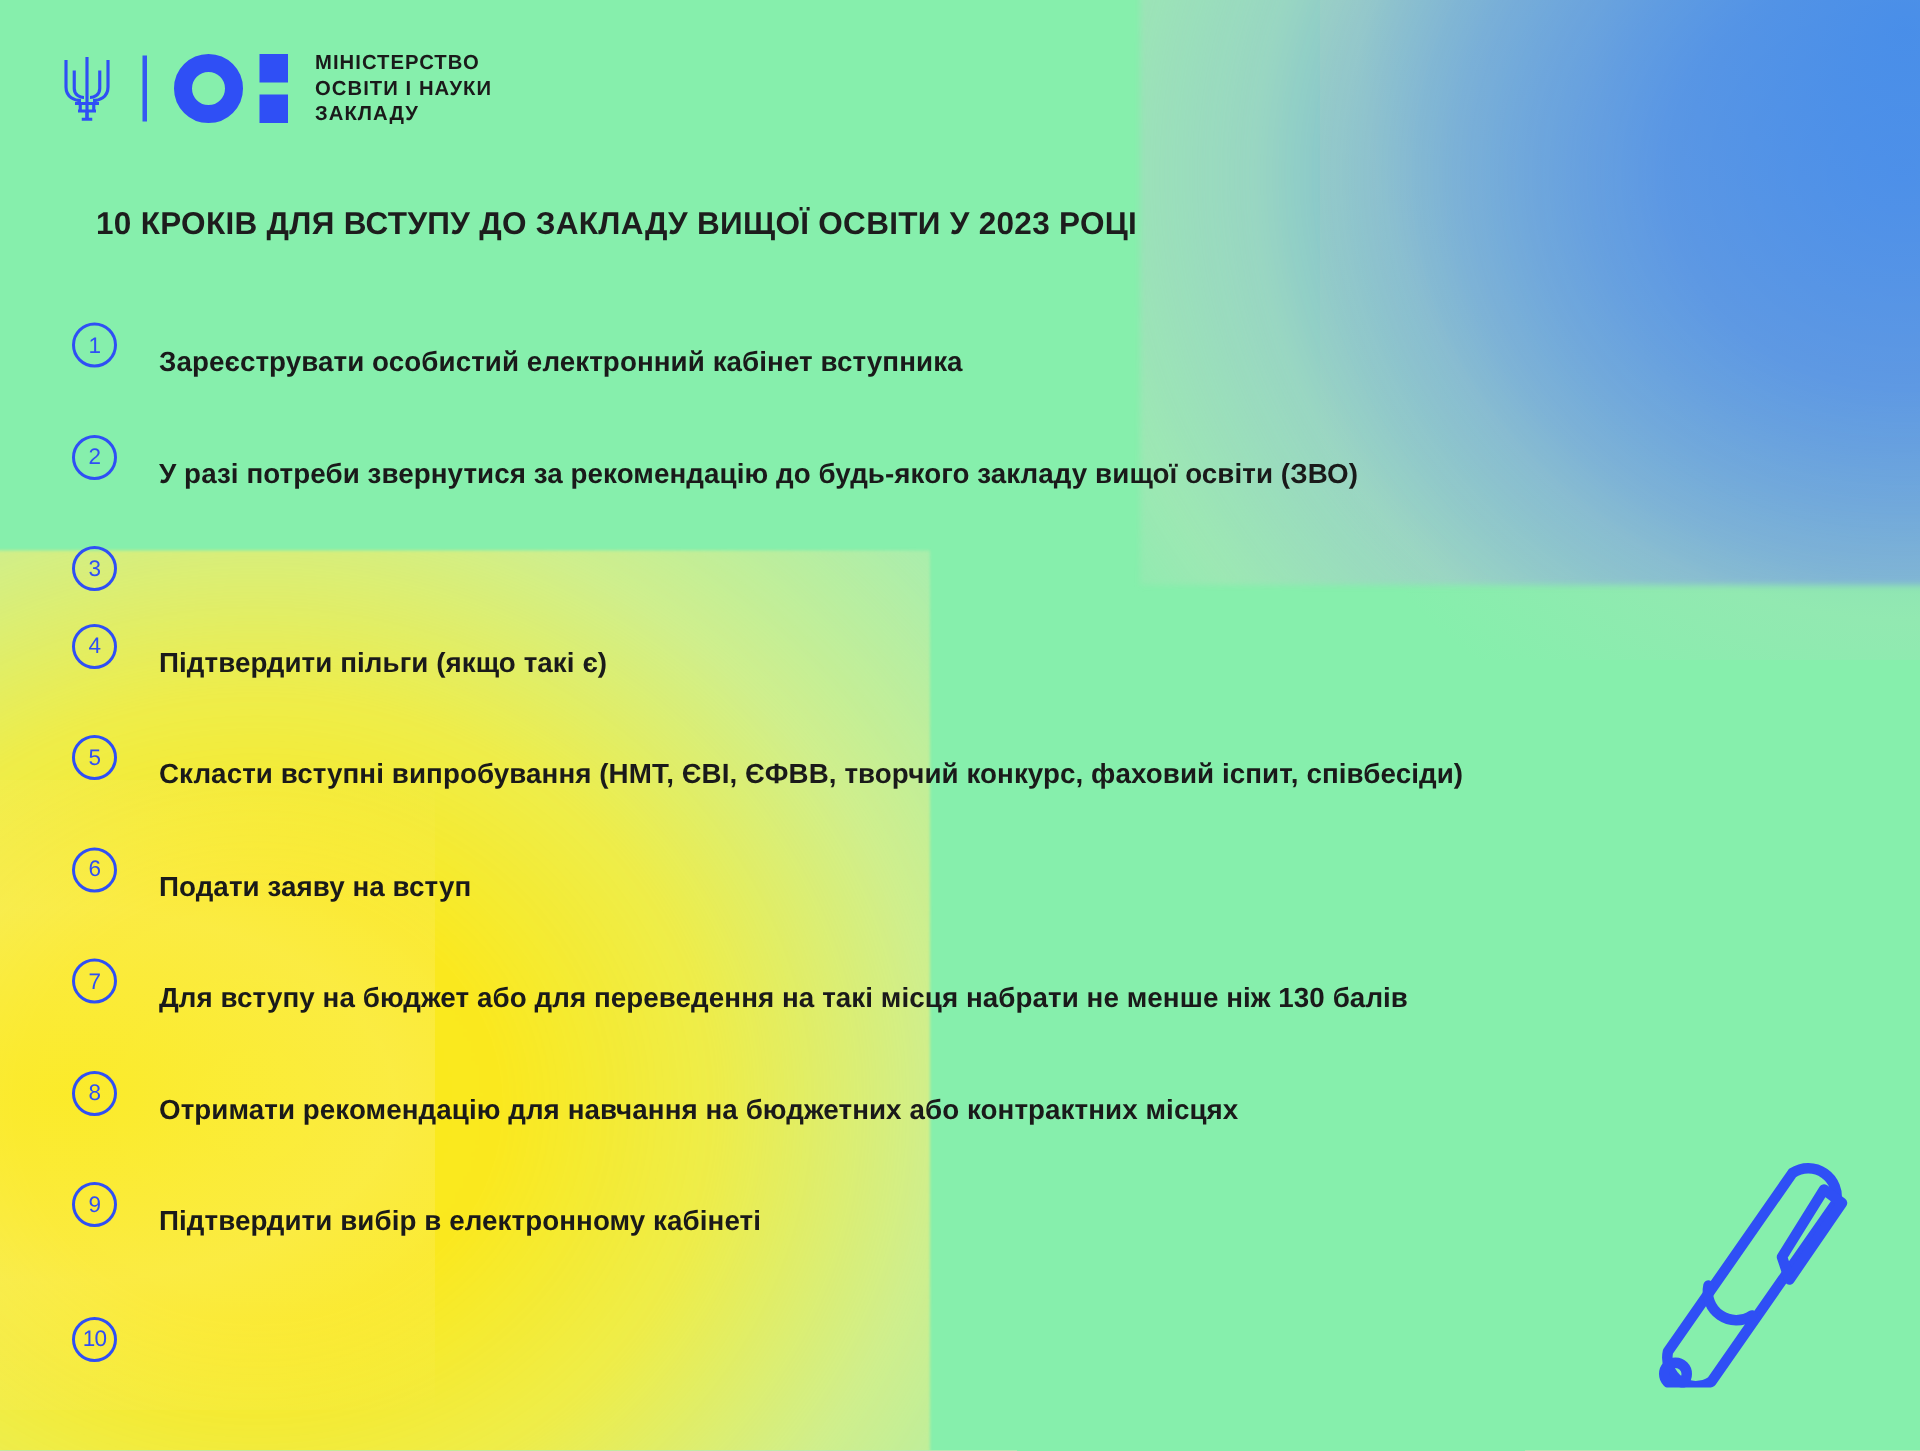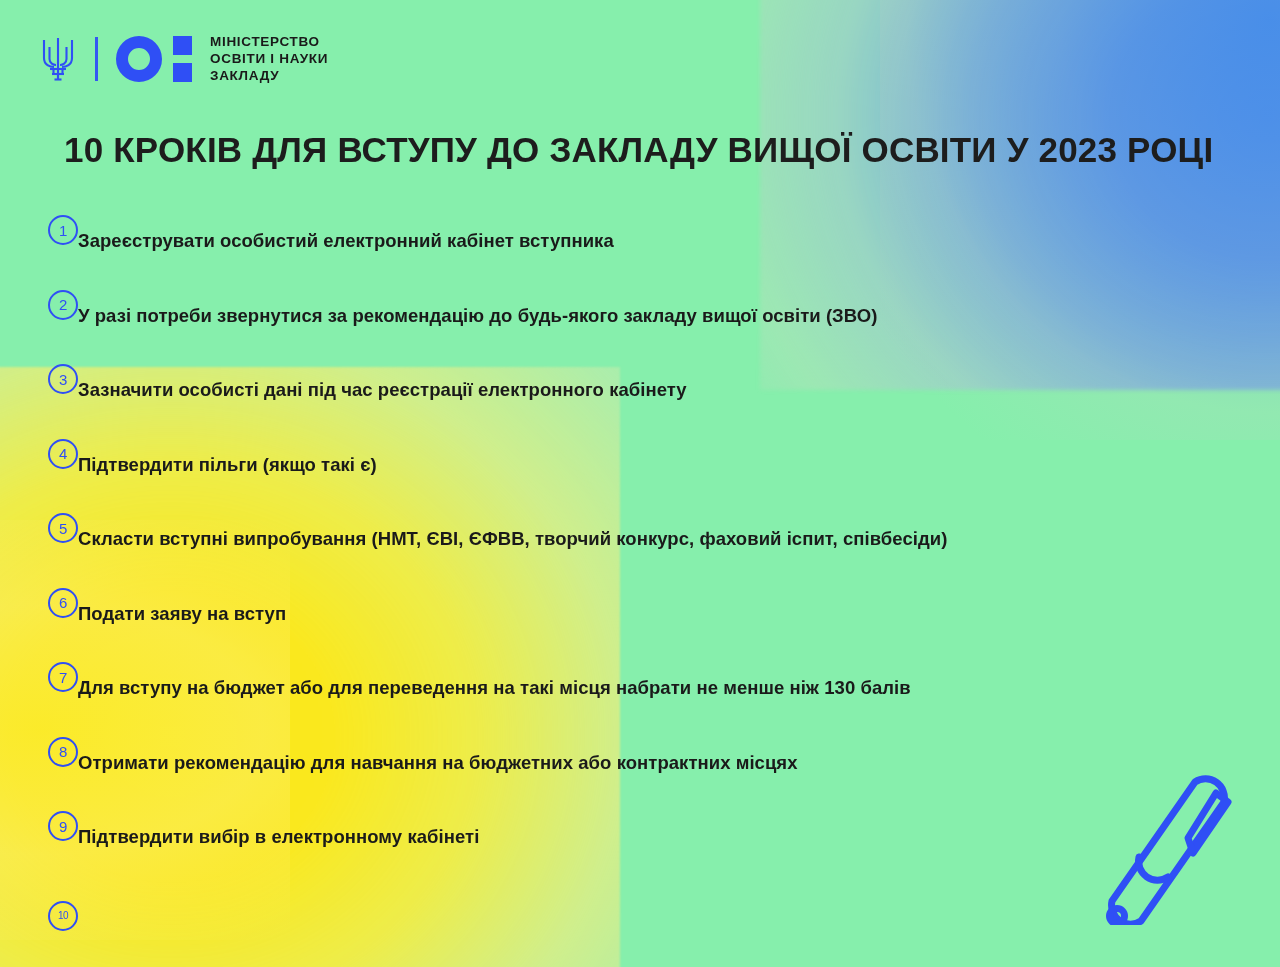--- a/index.html
+++ b/index.html
@@ -126,21 +126,21 @@
     letter-spacing: 0.7px;
   }
 
   
   #title {
     position: absolute;
     left: 64px;
     top: 131px;
     width: 1170px;
     color: #1d1d1d;
-    font-size: 35px;
+    font-size: 21px;
     font-weight: bold;
     letter-spacing: 0.2px;
     line-height: 38px;
     z-index: 5;
     white-space: nowrap;
   }
 
   
   #steps {
     position: absolute;
@@ -163,22 +163,23 @@
     box-sizing: border-box;
     color: #2f4ff5;
     font-size: 15px;
     font-weight: normal;
     display: flex;
     align-items: center;
     justify-content: center;
     margin-top: 1px;
     letter-spacing: -0.5px;
   }
-  .step-num.two-digit { font-size: 10px; margin-top: 16px; }
+  .step-num.two-digit { font-size: 15px; margin-top: 16px; }
   .step-text {
+    margin-left: 28px;
     color: #1a1a1a;
     font-size: 18.5px;
     font-weight: bold;
     line-height: 54px;
     letter-spacing: 0.05px;
     max-width: 1150px;
   }
   .step.tall .step-text { width: 1110px; }
 
   
@@ -245,21 +246,20 @@
       <span class="step-text">Зареєструвати особистий електронний кабінет вступника</span>
     </div>
 
     <div class="step">
       <span class="step-num">2</span>
       <span class="step-text">У разі потреби звернутися за рекомендацію до будь-якого закладу вищої освіти (ЗВО)</span>
     </div>
 
     <div class="step">
       <span class="step-num">3</span>
-      <span class="step-text">Зазначити особисті дані під час реєстрації електронного кабінету</span>
     </div>
 
     <div class="step">
       <span class="step-num">4</span>
       <span class="step-text">Підтвердити пільги (якщо такі є)</span>
     </div>
 
     <div class="step tall">
       <span class="step-num">5</span>
       <span class="step-text">Скласти вступні випробування (НМТ, ЄВІ, ЄФВВ, творчий конкурс, фаховий іспит, співбесіди)</span>

